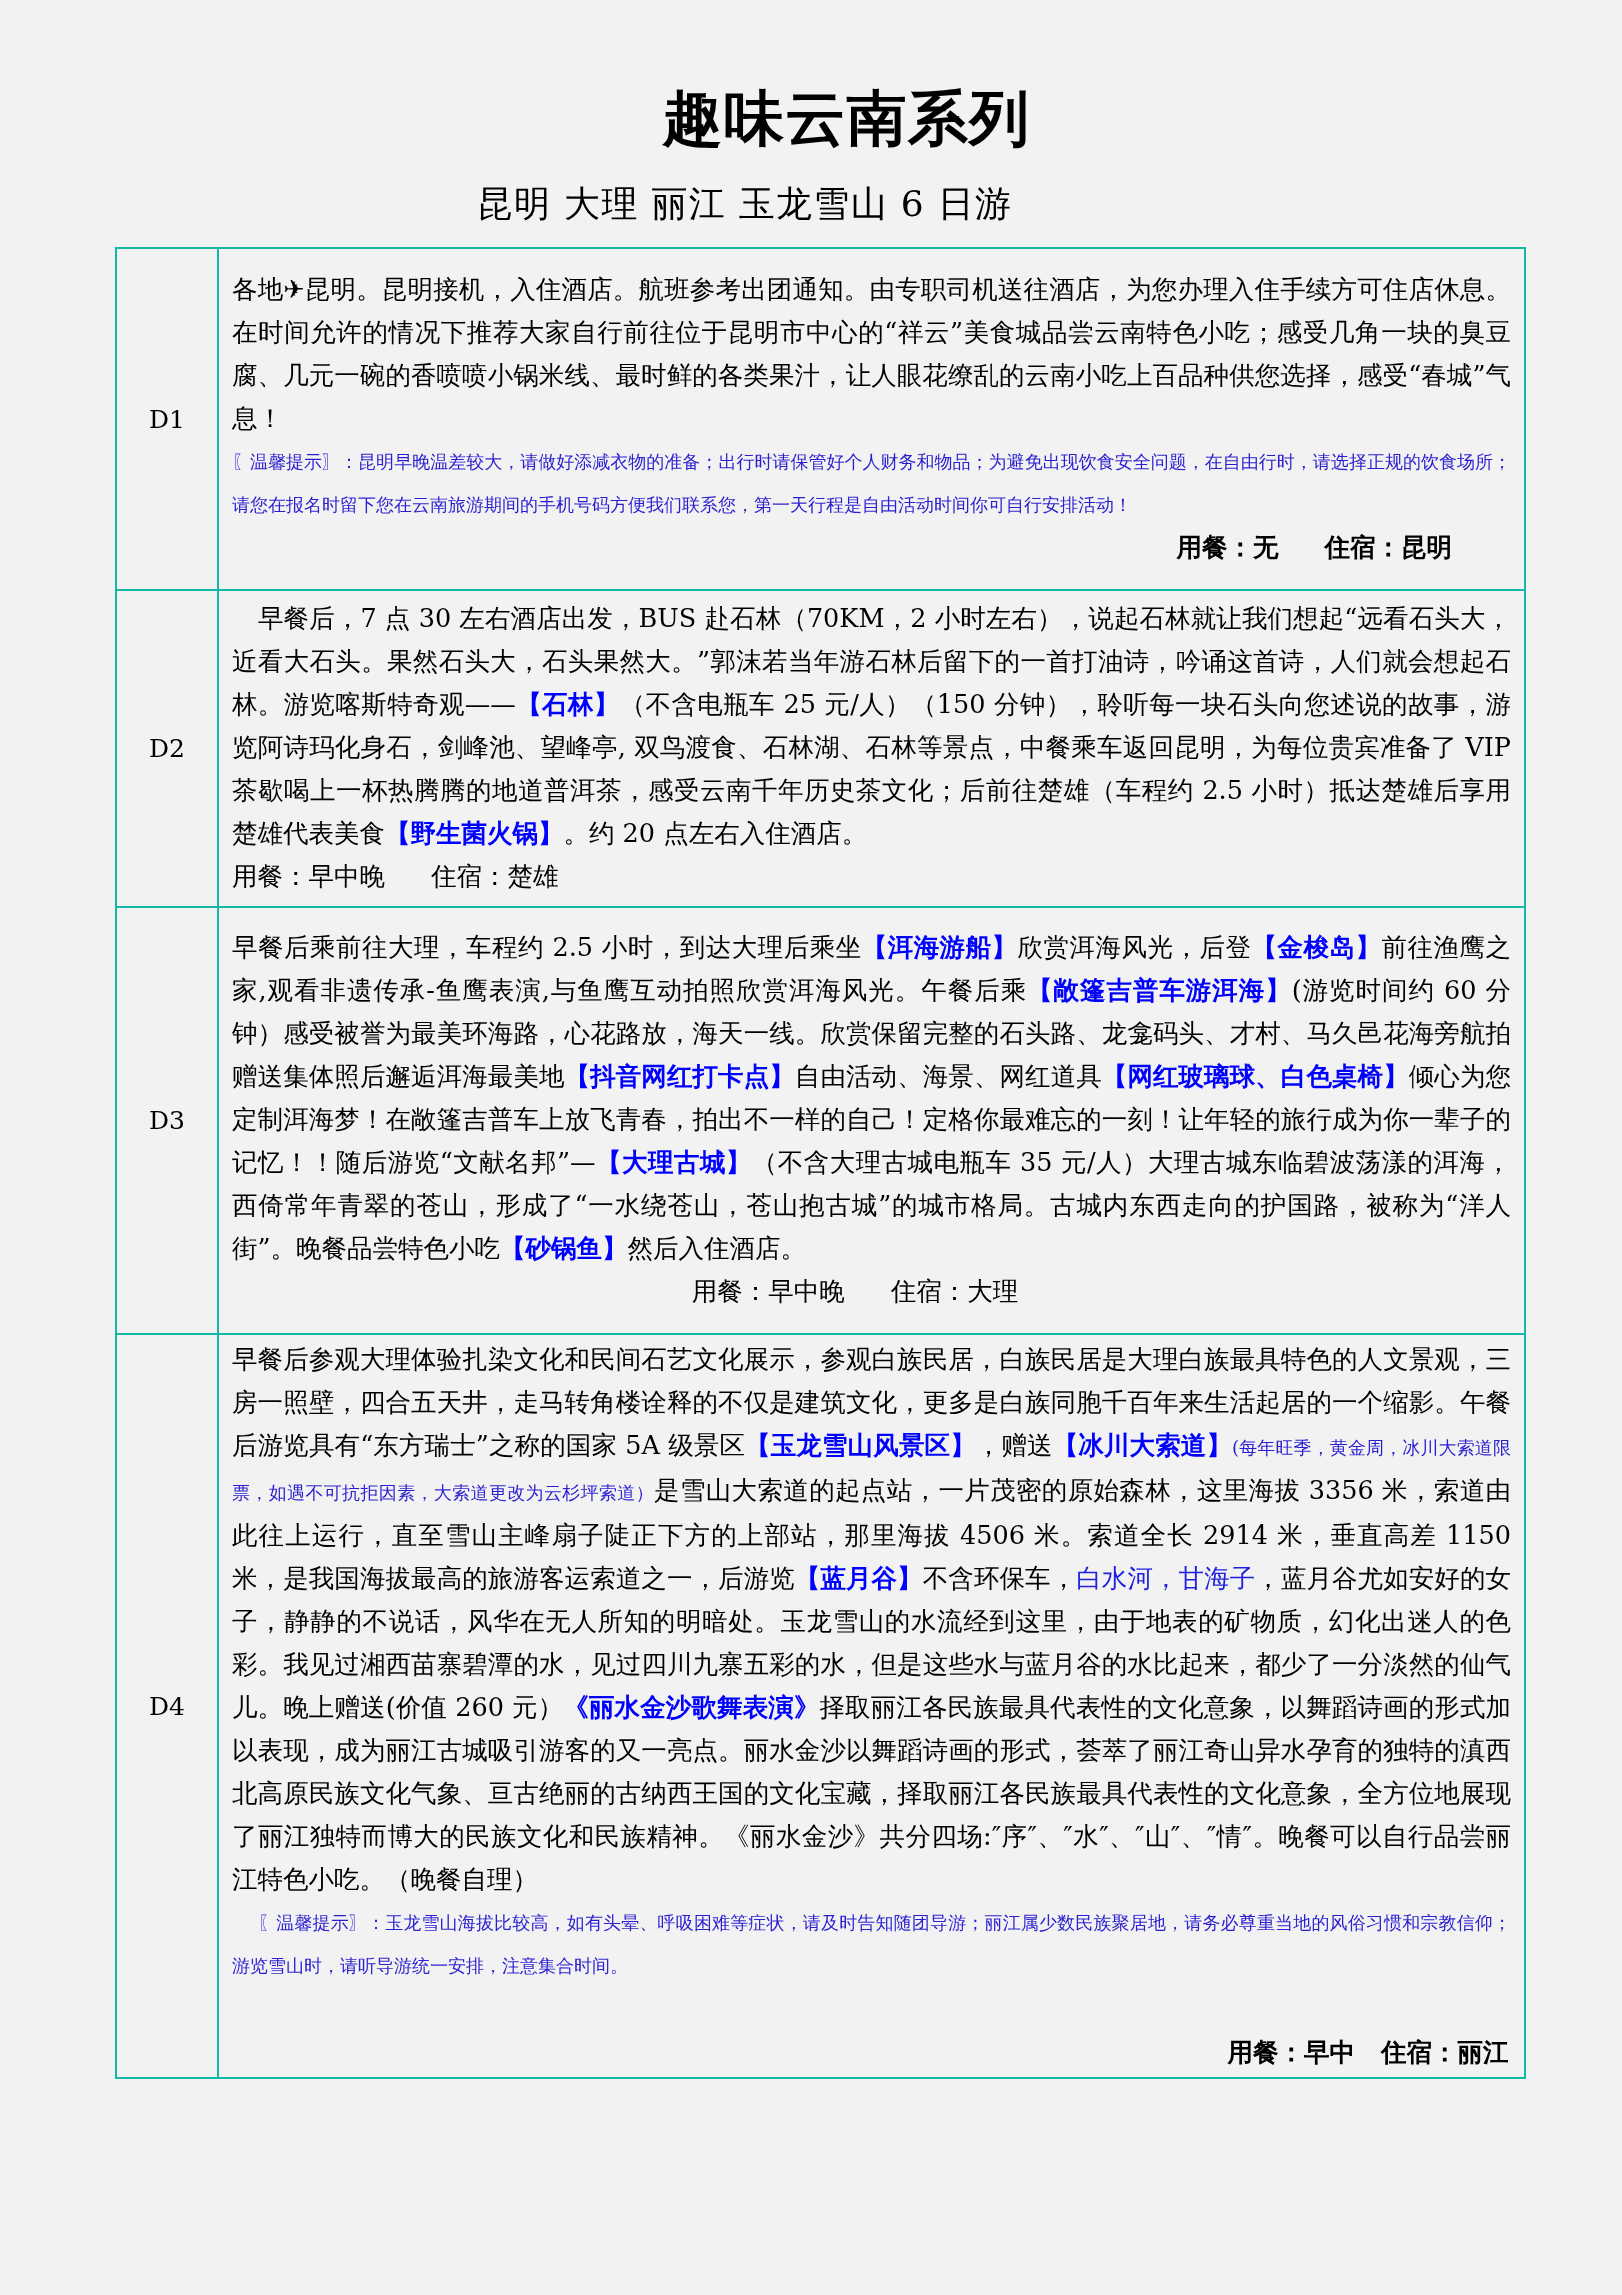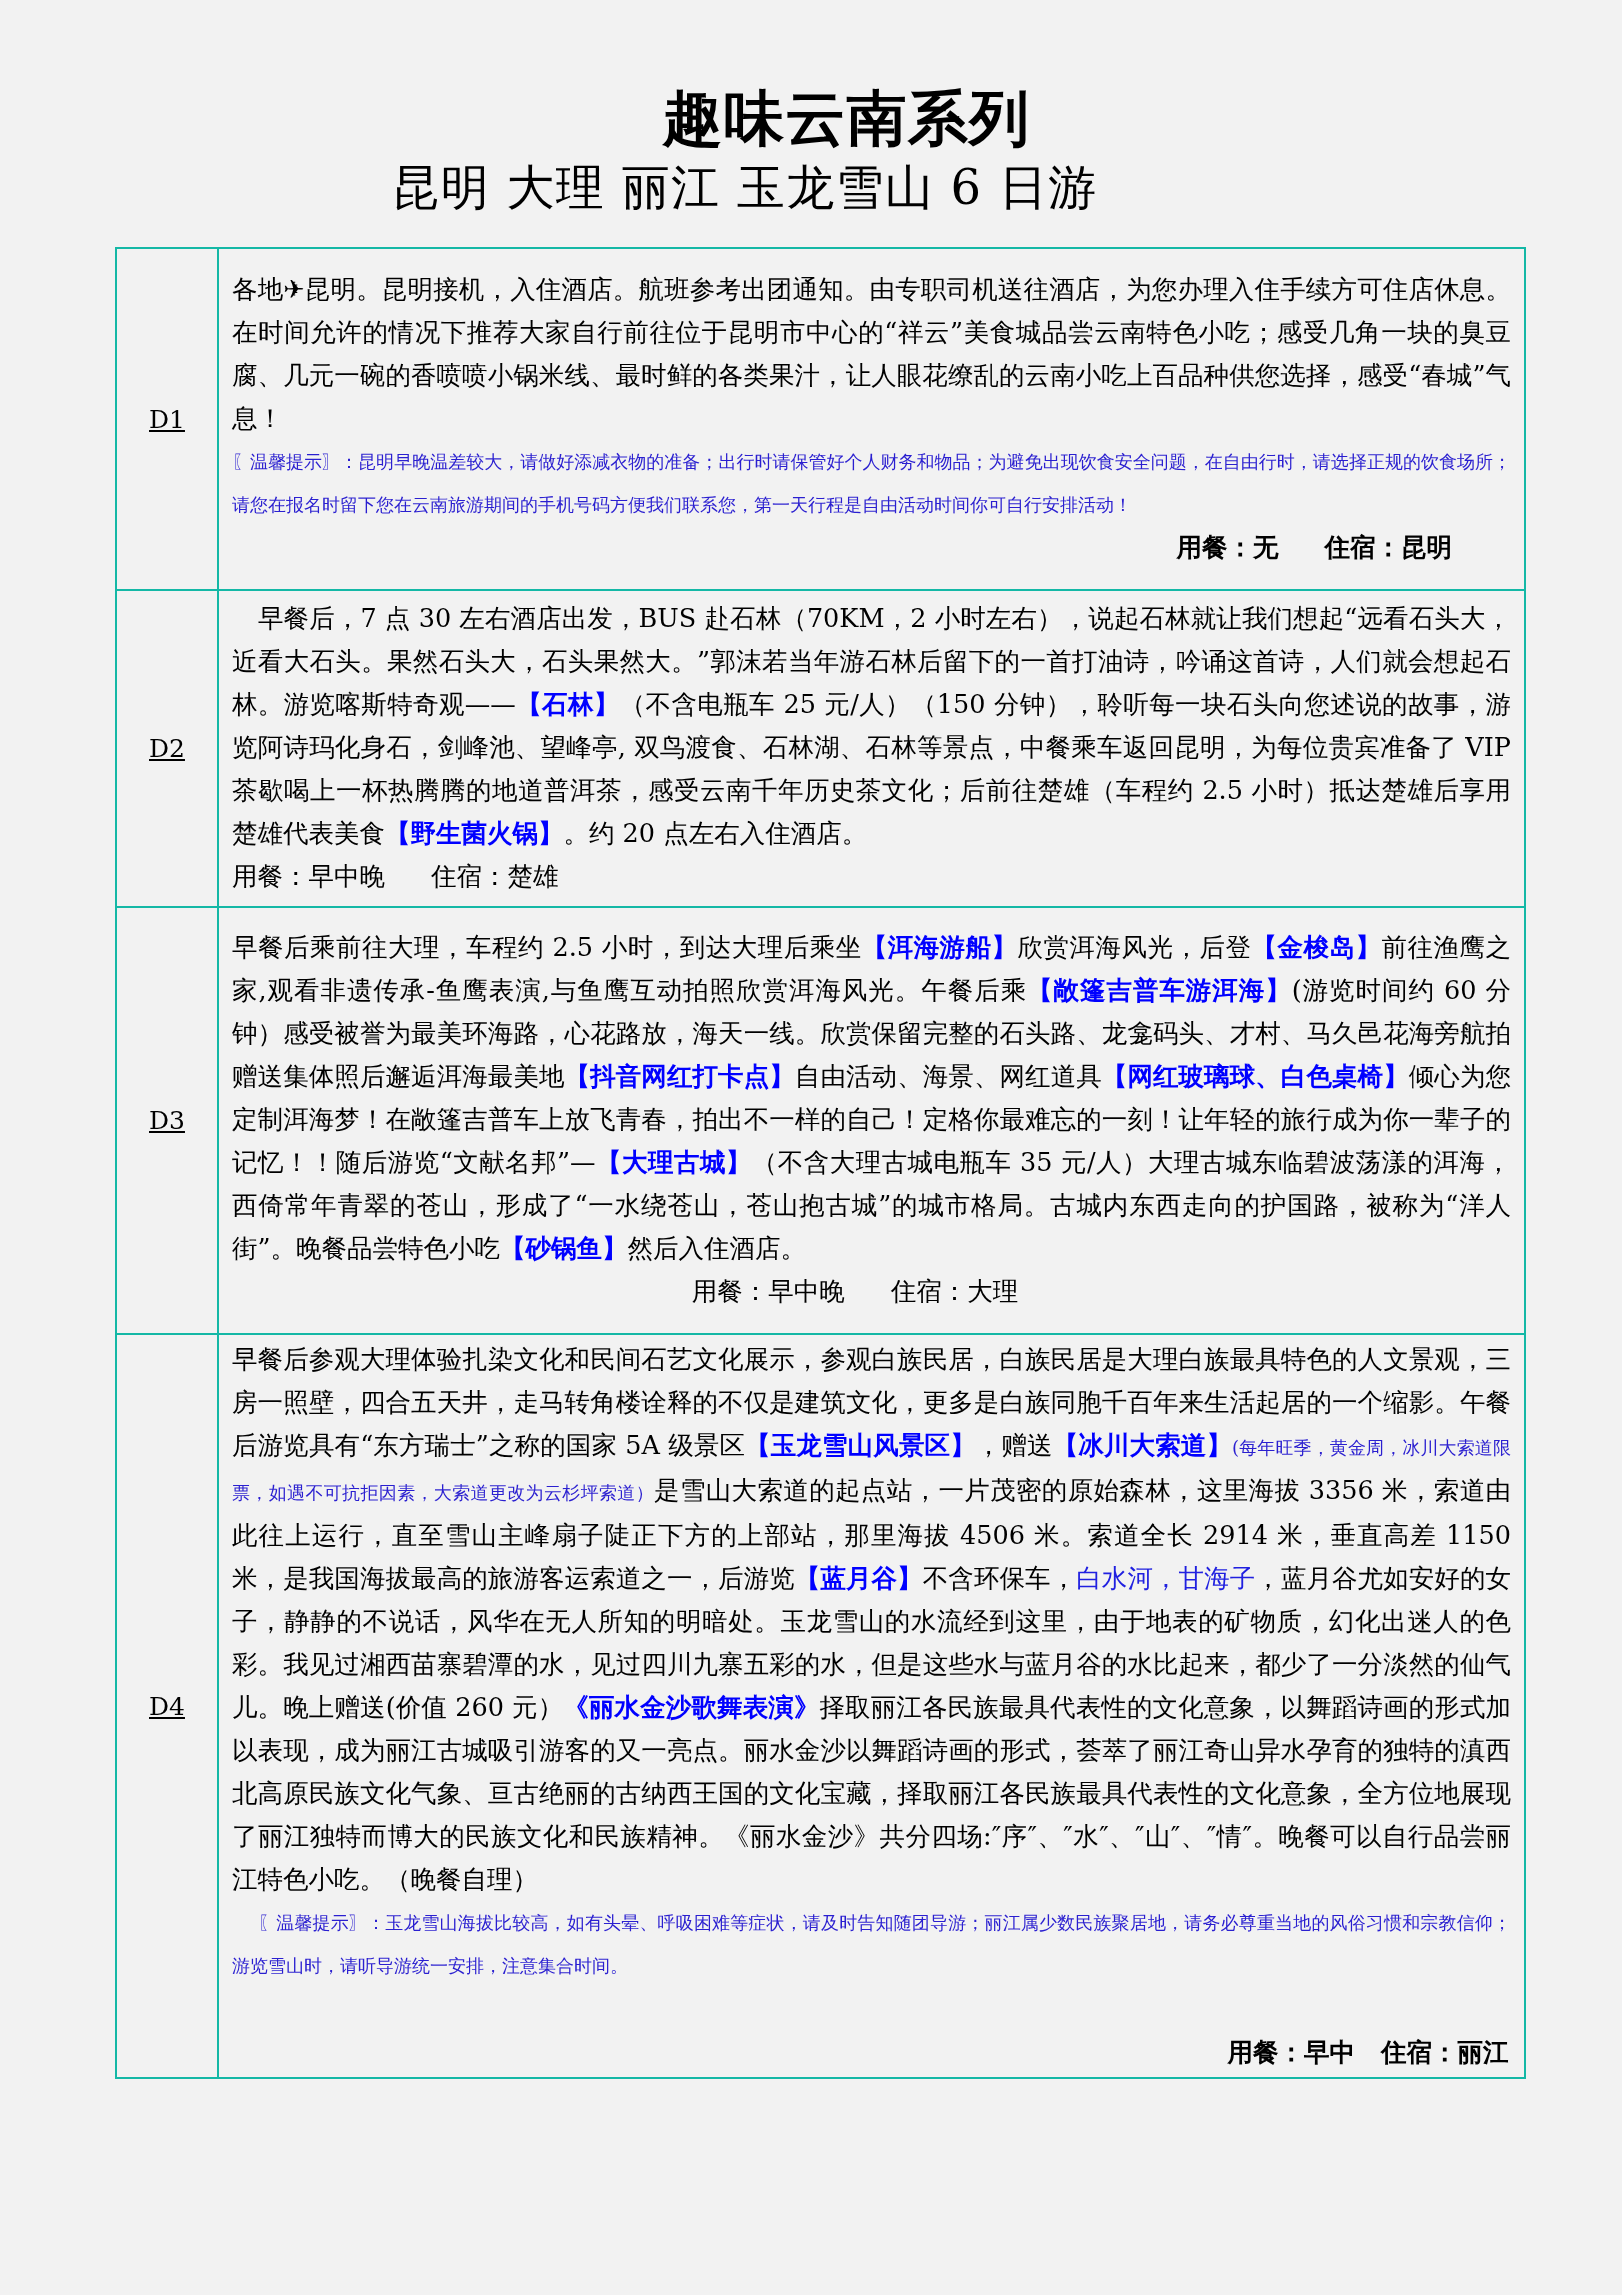--- a/index.html
+++ b/index.html
@@ -6,29 +6,29 @@
   body {
     width:1623px; height:2295px; background:#f2f2f2;
     font-family:"DejaVu Serif","Liberation Serif",serif; color:#000;
     position:relative; overflow:hidden;
   }
   .title {
     position:absolute; left:0; width:1623px; top:79px; text-align:center;
     font-size:60px; font-weight:bold; letter-spacing:1.3px; line-height:79px;padding-left:35px;
   }
   .subtitle {
-    position:absolute; left:0; width:1489px; top:155px; text-align:center;
-    font-size:48px; line-height:65px; letter-spacing:1.3px;
+    position:absolute; left:0; width:1489px; top:171px; text-align:center;
+    font-size:36px; line-height:65px; letter-spacing:1.3px;
   }
   table.itin {
     position:absolute; left:115px; top:247px; width:1411px;
     border-collapse:collapse; table-layout:fixed;
   }
   table.itin td { border:2px solid #14b8a6; vertical-align:middle; }
-  td.day { width:98px; text-align:center; font-size:25px;text-decoration:underline; }
+  td.day { width:98px; text-align:center; font-size:25px; }
   td.content { padding:2.6px 13px 3.9px 13px; font-size:25.5px; line-height:43px; text-align:justify; }
   .blue { color:#0000ff; font-weight:bold; }
   .bluen { color:#2020e0; }
   .tip { color:#2a1fd0; font-size:18px; line-height:43px; }
   .meals { text-align:right; padding-right:59px; font-weight:bold; }
   .meals-left { text-align:left; font-weight:normal; }
   .meals-plain { text-align:center; padding-right:33px; }
   .meals-tight { text-align:right; padding-right:2.6px; font-weight:bold;margin-top:44px; }
   .indent { text-indent:26px; }
   .gap { display:inline-block; width:46px; }

